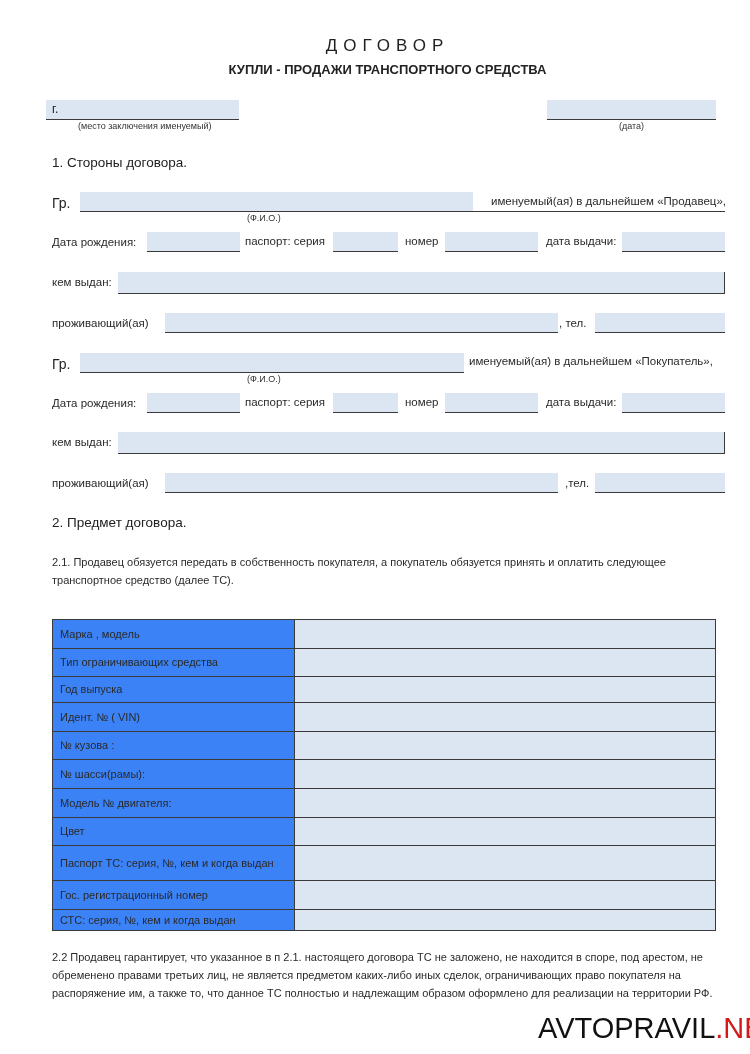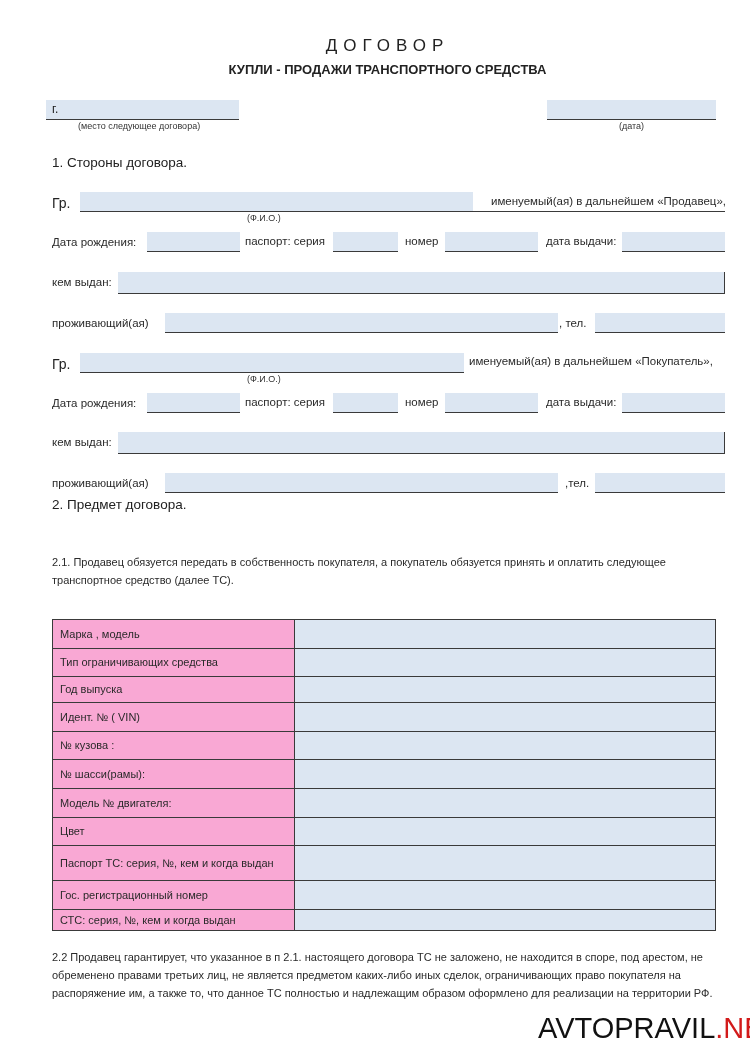--- a/index.html
+++ b/index.html
@@ -10,35 +10,35 @@
   .subtitle { left: 0; width: 775px; top: 62px; text-align: center; font-size: 13px; font-weight: bold; color: #222; }
   .field { position: absolute; background: #dce6f2; border-bottom: 1.5px solid #3a3a3a; box-sizing: border-box; height: 20px; }
   .field-box { position: absolute; background: #dce6f2; border-bottom: 1.5px solid #3a3a3a; border-right: 1.5px solid #3a3a3a; box-sizing: border-box; height: 22px; }
   .lbl { position: absolute; font-size: 11.5px; color: #2a2a2a; white-space: nowrap; }
   .lbl-big { position: absolute; font-size: 14px; color: #222; white-space: nowrap; }
   .hint { position: absolute; font-size: 9px; color: #333; white-space: nowrap; }
   .section { position: absolute; font-size: 13.5px; color: #222; white-space: nowrap; }
   .para { position: absolute; font-size: 11px; line-height: 18px; color: #2a2a2a; }
   table.vehicle { position: absolute; left: 52px; top: 619px; width: 664px; border-collapse: collapse; }
   table.vehicle td { border: 1.5px solid #3a3a3a; font-size: 11px; color: #2a2a2a; padding: 0 7px; height: 26px; box-sizing: border-box; line-height: 15px; }
-  table.vehicle td.label-cell { width: 242px; background: #f9a8d4; }
+  table.vehicle td.label-cell { width: 242px; background: #3b82f6; }
   table.vehicle td.value-cell { background: #dce6f2; }
   .wm { position: absolute; left: 538px; top: 1012px; font-size: 29px; color: #111; letter-spacing: 0px; white-space: nowrap; }
   .wm .net { color: #d21a1a; }
 </style>
 </head>
 <body>
 
 <div class="abs title">ДОГОВОР</div>
 <div class="abs subtitle">КУПЛИ - ПРОДАЖИ ТРАНСПОРТНОГО СРЕДСТВА</div>
 
 <div class="field" style="left:46px; top:100px; width:193px; height:20px;">
   <span style="position:absolute; left:6px; top:2px; font-size:12px;">г.</span>
 </div>
-<div class="hint" style="left:78px; top:121px;">(место следующее договора)</div>
+<div class="hint" style="left:78px; top:121px;">(место заключения именуемый)</div>
 <div class="field" style="left:547px; top:100px; width:169px; height:20px;"></div>
 <div class="hint" style="left:619px; top:121px;">(дата)</div>
 
 <div class="section" style="left:52px; top:155px;">1. Стороны договора.</div>
 
 <div>
   <div class="lbl-big" style="left:52px; top:195px;">Гр.</div>
   <div class="field" style="left:80px; top:192px; width:645px; background:linear-gradient(to right,#dce6f2 0,#dce6f2 393px,#fff 393px);"></div>
   <div class="lbl" style="left:479px; top:195px;padding-left:12px;">именуемый(ая) в дальнейшем «Продавец»,</div>
   <div class="hint" style="left:247px; top:213px;">(Ф.И.О.)</div>
@@ -78,21 +78,21 @@
 
   <div class="lbl" style="left:52px; top:436px;">кем выдан:</div>
   <div class="field-box" style="left:118px; top:432px; width:607px;"></div>
 
   <div class="lbl" style="left:52px; top:477px;">проживающий(ая)</div>
   <div class="field" style="left:165px; top:473px; width:393px;"></div>
   <div class="lbl" style="left:565px; top:477px;">,тел.</div>
   <div class="field" style="left:595px; top:473px; width:130px;"></div>
 </div>
 
-<div class="section" style="left:52px; top:497px;">2. Предмет договора.</div>
+<div class="section" style="left:52px; top:515px;">2. Предмет договора.</div>
 <div class="para" style="left:52px; top:553px; width:672px;">2.1. Продавец обязуется передать в собственность покупателя, а покупатель обязуется принять и оплатить следующее транспортное средство (далее ТС).</div>
 
 <table class="vehicle">
   <tbody>
     <tr style="height:29px;">
       <td class="label-cell">Марка , модель</td>
       <td class="value-cell"></td>
     </tr>
     <tr style="height:28px;">
       <td class="label-cell">Тип ограничивающих средства</td>

